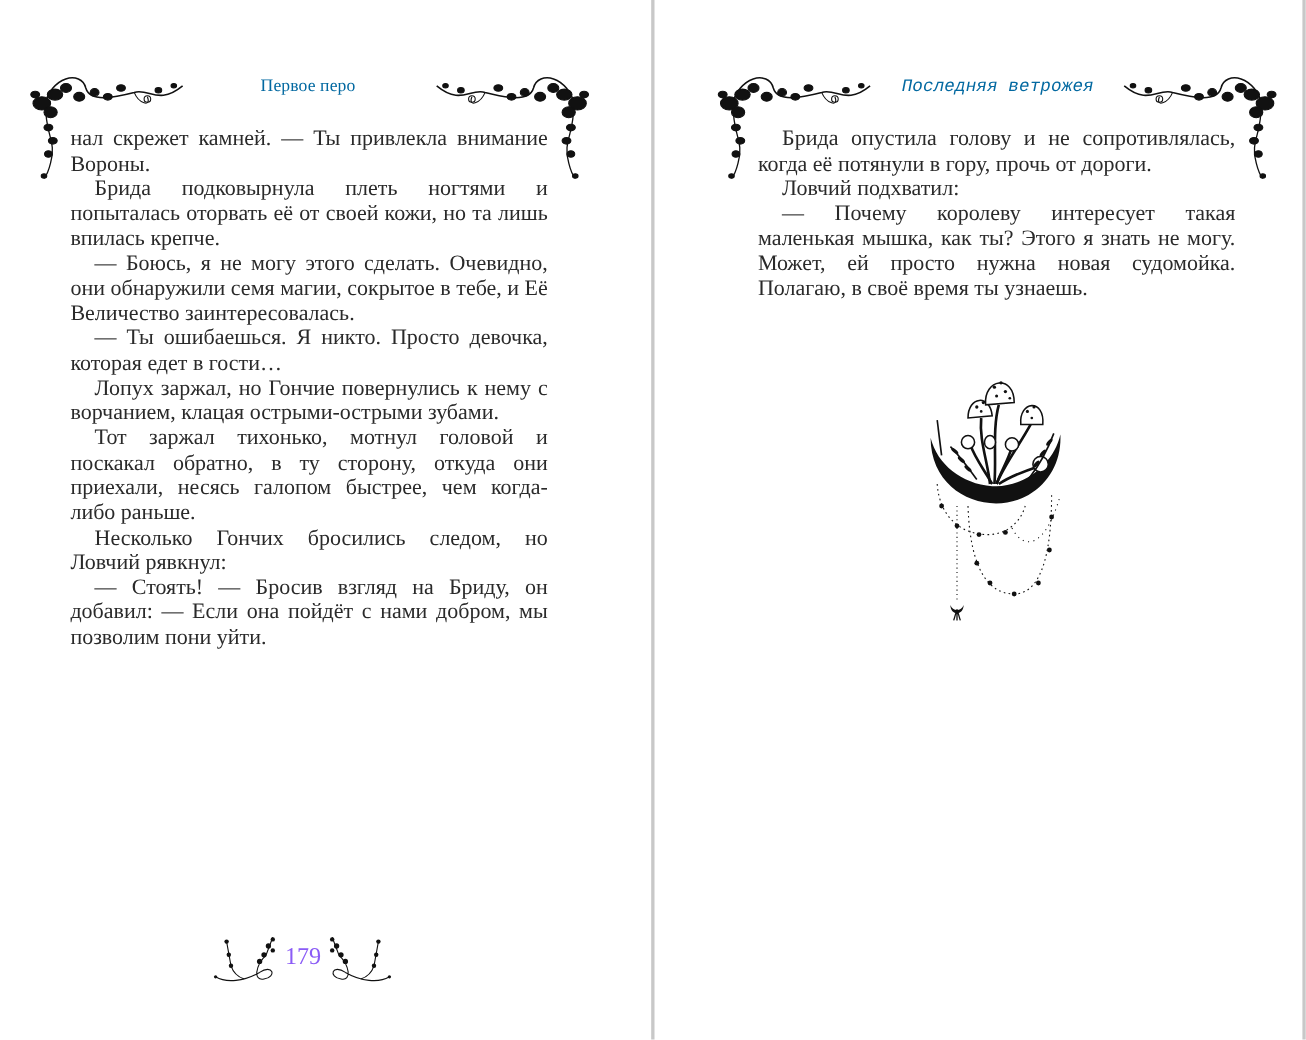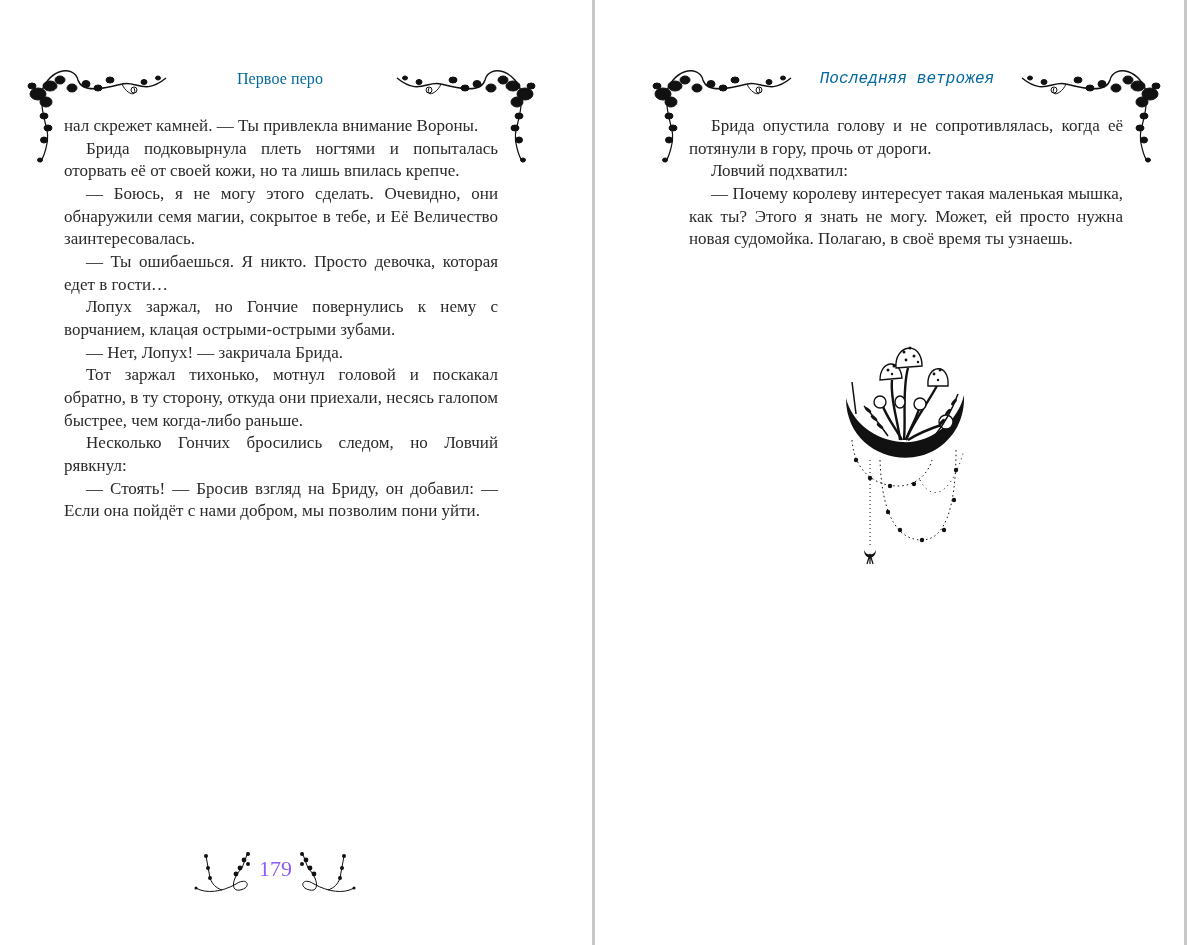--- a/index.html
+++ b/index.html
@@ -6,21 +6,21 @@
   body { width:1187px; height:945px; position:relative; overflow:hidden; font-family:"Liberation Serif","DejaVu Serif",serif; color:#222; }
   .page { position:absolute; top:0; height:945px; background:#fff; }
   .page-left { left:0; width:593px; }
   .page-right { left:597px; width:588px; }
   .divider { position:absolute; top:0; left:592px; width:3px; height:945px; background:#c8c8c8; }
   .divider-right { position:absolute; top:0; left:1184px; width:3px; height:945px; background:#c8c8c8; }
   .running-head { position:absolute; top:70px; font-size:16px; color:#0369a1; text-align:center; letter-spacing:0.1px; }
   .page-left .running-head { left:180px; width:200px; }
   .page-right .running-head { left:220px; width:180px; font-style:italic;font-family:Liberation Mono, monospace; }
   .ornament { position:absolute; }
-  .text-block { position:absolute; top:115px; width:434px; font-size:17px; line-height:22.65px; color:#2a2a2a; text-align:justify; }
+  .text-block { position:absolute; top:115px; width:434px; font-size:20px; line-height:22.65px; color:#2a2a2a; text-align:justify; }
   .page-left .text-block { left:64px; }
   .page-right .text-block { left:92px; }
   .para { margin:0; text-indent:22px; hyphens:manual; }
   .para.noindent { text-indent:0; }
   .page-number { position:absolute; top:856px; left:259px; width:32px; text-align:center; font-size:22px; color:#8b5cf6; }
   .footer-orn { position:absolute; top:848px; }
   .illustration { position:absolute; left:243px; top:340px; }
 </style>
 </head>
 <body>
@@ -76,21 +76,20 @@
       <ellipse cx="6" cy="28" rx="4" ry="3"></ellipse>
     </g>
   </svg>
 
   <div class="text-block">
     <p class="para noindent">нал скрежет камней. — Ты привлекла внимание Вороны.</p>
     <p class="para">Брида подковырнула плеть ногтями и попыталась оторвать её от своей кожи, но та лишь впилась крепче.</p>
     <p class="para">— Боюсь, я не могу этого сделать. Очевидно, они обнаружили семя магии, сокрытое в тебе, и Её Величество заинтересовалась.</p>
     <p class="para">— Ты ошибаешься. Я никто. Просто девочка, которая едет в гости…</p>
     <p class="para">Лопух заржал, но Гончие повернулись к нему с ворчанием, клацая острыми-острыми зубами.</p>
-    <p class="para">— Нет, Лопух! — закричала Брида.</p>
     <p class="para">Тот заржал тихонько, мотнул головой и поскакал обратно, в ту сторону, откуда они приехали, несясь галопом быстрее, чем когда-либо раньше.</p>
     <p class="para">Несколько Гончих бросились следом, но Ловчий рявкнул:</p>
     <p class="para">— Стоять! — Бросив взгляд на Бриду, он добавил: — Если она пойдёт с нами добром, мы позволим пони уйти.</p>
   </div>
 
   <svg class="footer-orn" style="left:192px" width="64" height="48" viewBox="0 0 64 48">
     <g stroke="#111" fill="none" stroke-width="1">
       <path d="M4 40 C 14 46, 30 44, 44 36 C 56 28, 60 40, 48 42 C 38 44, 40 30, 50 20 L 56 4"></path>
       <path d="M14 8 L 18 30 C 20 36, 24 40, 30 42"></path>
     </g>

